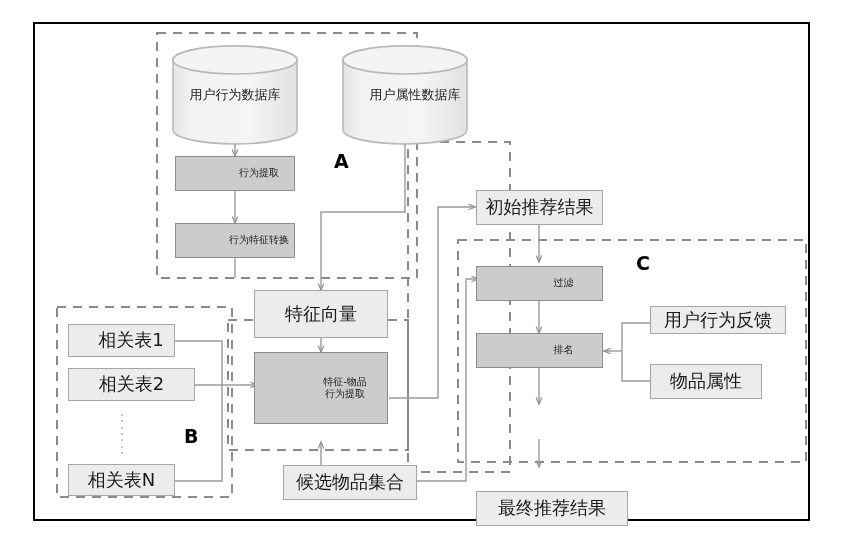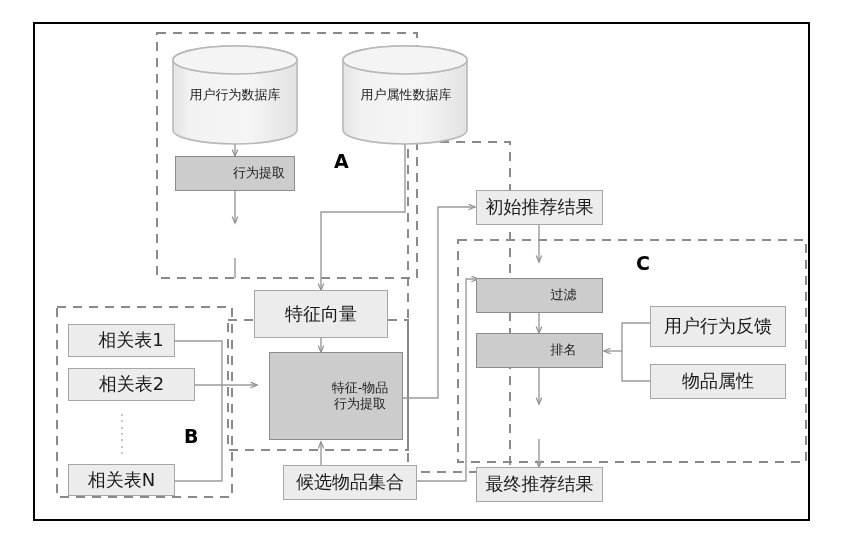--- a/index.html
+++ b/index.html
@@ -2,21 +2,21 @@
 <html><head>
 <meta charset="utf-8">
 <style>
   html,body{margin:0;padding:0;background:#ffffff;}
   body{font-family:"DejaVu Sans","Liberation Sans",sans-serif;}
   #canvas{position:relative;width:863px;height:542px;background:#fff;overflow:hidden;text-decoration:underline;}
   #frame{position:absolute;left:33px;top:22px;width:777px;height:499px;border:2px solid #000;box-sizing:border-box;background:#fff;}
   svg.layer{position:absolute;left:0;top:0;width:863px;height:542px;pointer-events:none;}
   .node{position:absolute;box-sizing:border-box;display:flex;align-items:center;justify-content:center;text-align:center;line-height:1.25;color:#1a1a1a;}
   .box-light{background:#ececec;border:1px solid #a6a6a6;font-size:18px;}
-  .box-dark{background:#cccccc;border:1px solid #8c8c8c;font-size:13px;padding-left:48px;}
+  .box-dark{background:#cccccc;border:1px solid #8c8c8c;font-size:10px;padding-left:48px;}
   .grp-label{position:absolute;font-weight:bold;font-size:19px;color:#000;font-family:"DejaVu Sans","Liberation Sans",sans-serif;}
   .cyl-label{position:absolute;display:flex;align-items:center;justify-content:center;font-size:13px;color:#1a1a1a;}
   .dots{position:absolute;display:flex;flex-direction:column;align-items:center;justify-content:space-between;}
   .dots i{display:block;width:2px;height:2px;background:#b0b0b0;border-radius:50%;}
 </style>
 </head>
 <body>
 
 <div id="canvas">
   <div id="frame"></div>
@@ -80,59 +80,60 @@
       <path d="M650,381 L622,381 L622,351"></path>
       <path d="M622,351 L604,351" marker-end="url(#ah)"></path>
 
       <path d="M539,368 L539,404" marker-end="url(#ah)"></path>
 
       <path d="M539,439 L539,467" marker-end="url(#ah)"></path>
     </g>
   </svg>
 
   <div class="cyl-label" style="left:173px;top:78px;width:124px;height:34px;">用户行为数据库</div>
-  <div class="cyl-label" style="left:334px;top:78px;width:144px;height:34px;">用户属性数据库</div>
+  <div class="cyl-label" style="left:343px;top:78px;width:144px;height:34px;">用户属性数据库</div>
 
   <div class="grp-label" style="left:334px;top:150px;">A</div>
   <div class="grp-label" style="left:184px;top:425px;">B</div>
   <div class="grp-label" style="left:636px;top:252px;">C</div>
 
   <div class="node box-dark" style="left:175px;top:156px;width:120px;height:35px;">行为提取</div>
 
+  <div class="node box-dark" style="left:175px;top:223px;width:120px;height:35px;">行为特征转换</div>
 
   <div class="node box-light" style="left:254px;top:290px;width:134px;height:48px;">特征向量</div>
 
   <div class="node box-light" style="left:68px;top:324px;width:107px;height:33px;padding-left:19px;">相关表1</div>
 
   <div class="node box-light" style="left:68px;top:368px;width:127px;height:33px;">相关表2</div>
 
   <div class="dots" style="left:120px;top:414px;width:3px;height:40px;">
     <i></i>
       <i></i>
       <i></i>
       <i></i>
       <i></i>
       <i></i>
       <i></i>
   </div>
 
   <div class="node box-light" style="left:68px;top:464px;width:107px;height:32px;">相关表N</div>
 
-  <div class="node box-dark" style="left:254px;top:352px;width:134px;height:88px;flex-direction:column;margin-left:15px;">
+  <div class="node box-dark" style="left:254px;top:352px;width:134px;height:72px;flex-direction:column;">
     <span>特征-物品</span>
     <span>行为提取</span>
   </div>
 
   <div class="node box-light" style="left:254px;top:465px;width:134px;height:35px;margin-left:29px;">候选物品集合</div>
 
   <div class="node box-light" style="left:476px;top:190px;width:127px;height:35px;">初始推荐结果</div>
 
-  <div class="node box-dark" style="left:476px;top:278px;width:127px;height:35px;">过滤</div>
+  <div class="node box-dark" style="left:476px;top:266px;width:127px;height:35px;">过滤</div>
 
   <div class="node box-dark" style="left:476px;top:333px;width:127px;height:35px;">排名</div>
 
 
-  <div class="node box-light" style="left:476px;top:467px;width:127px;height:35px;">最终推荐结果</div>
+  <div class="node box-light" style="left:476px;top:491px;width:152px;height:35px;">最终推荐结果</div>
 
-  <div class="node box-light" style="left:650px;top:306px;width:136px;height:41px;">用户行为反馈</div>
+  <div class="node box-light" style="left:650px;top:306px;width:136px;height:28px;">用户行为反馈</div>
 
-  <div class="node box-light" style="left:650px;top:364px;width:136px;height:35px;">物品属性</div>
+  <div class="node box-light" style="left:650px;top:364px;width:112px;height:35px;">物品属性</div>
 </div>
 
 </body></html>

